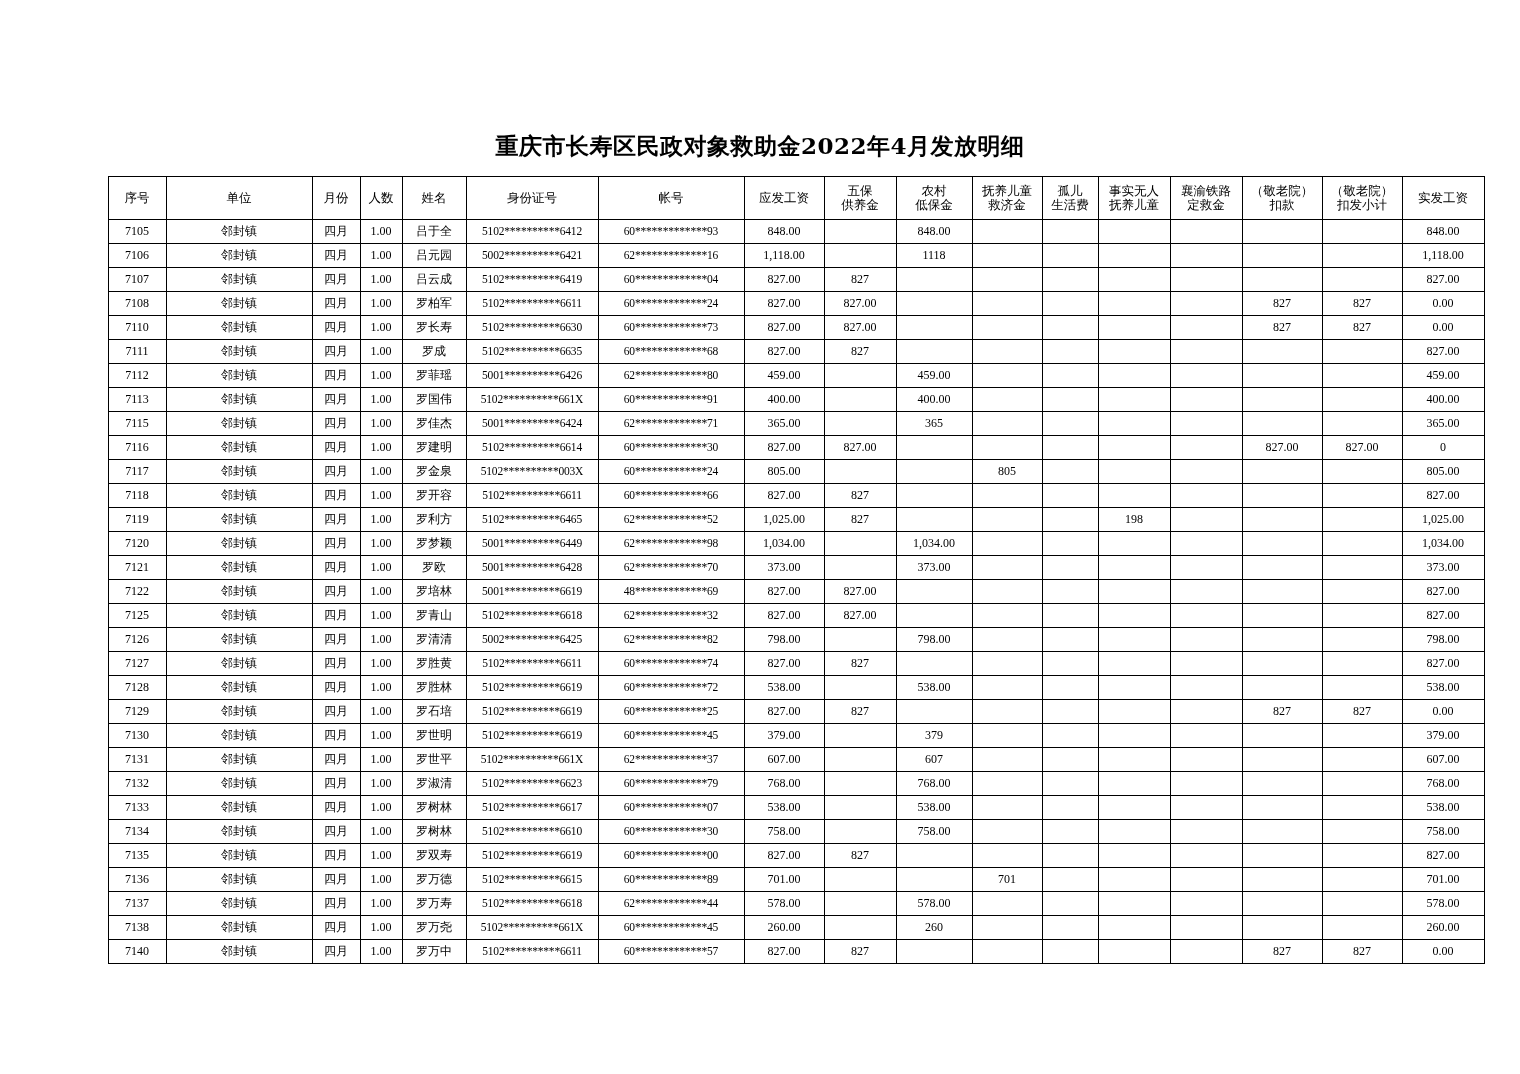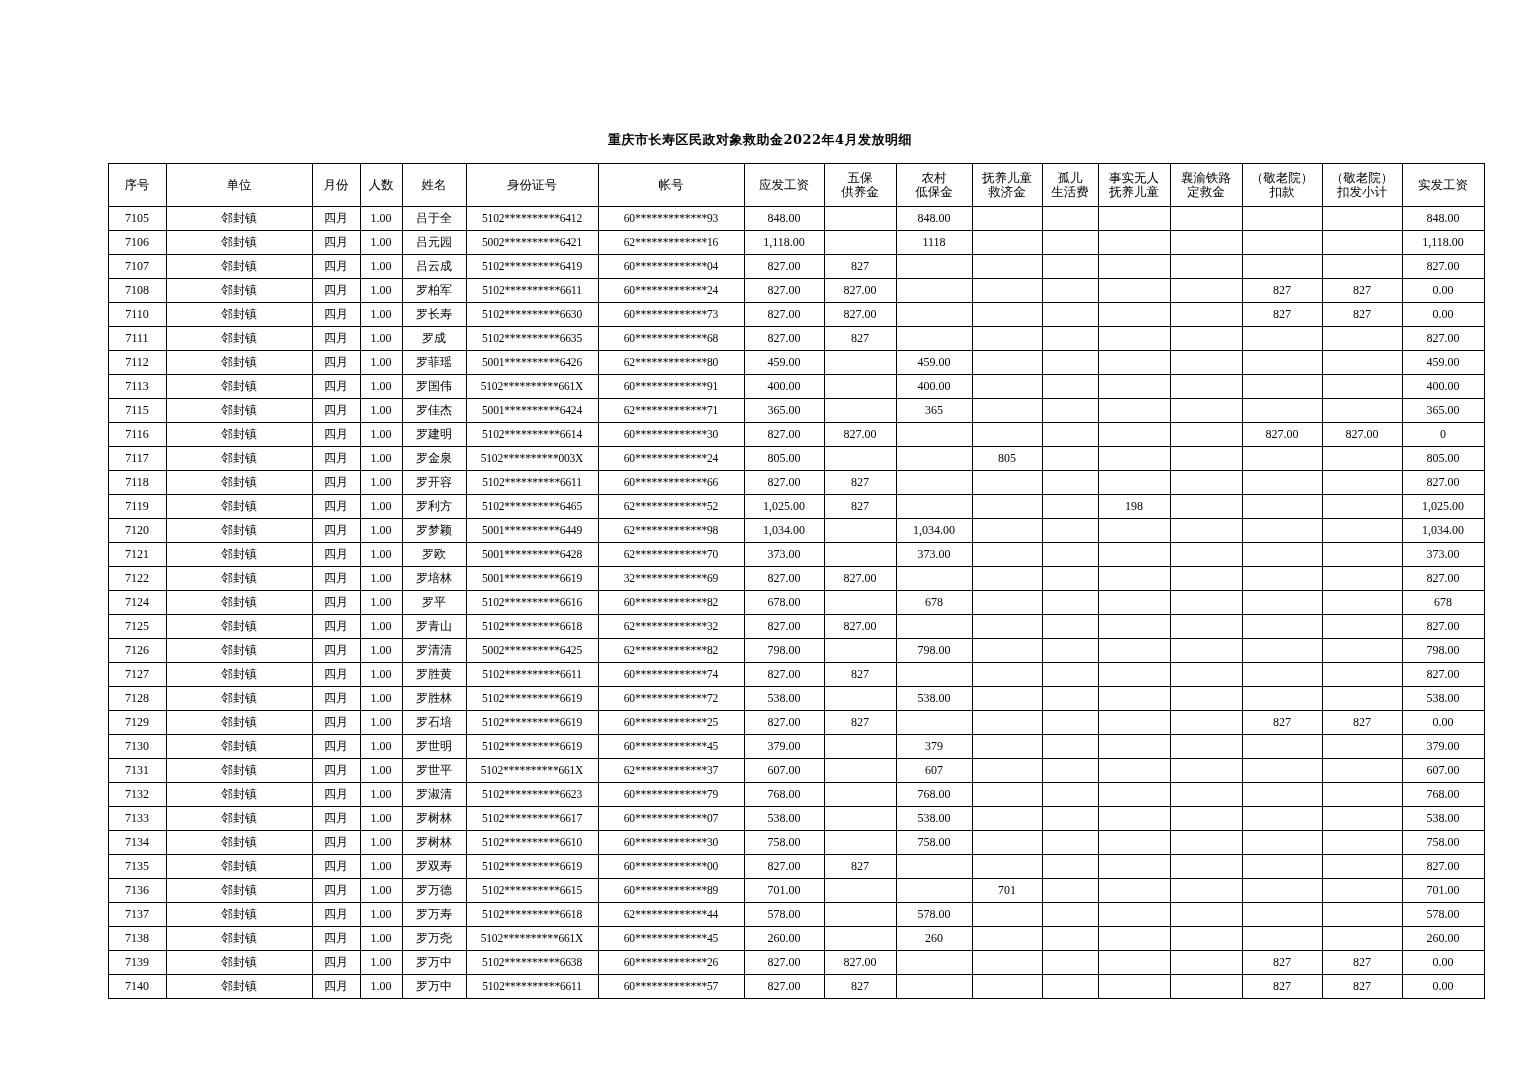--- a/index.html
+++ b/index.html
@@ -16,21 +16,21 @@
   }
   .page {
     width: 1520px;
     height: 1074px;
     box-sizing: border-box;
     padding: 0;
     position: relative;
   }
   .doc-title {
     text-align: center;
-    font-size: 13px;
+    font-size: 23px;
     font-weight: bold;
     margin: 0;
     padding-top: 131px;
     letter-spacing: 0.5px;
     font-family: "DejaVu Serif", "Liberation Serif", serif;
   }
   .table-wrap {
     margin: 14px auto 0 auto;
     width: 1305px;
   }
@@ -471,50 +471,31 @@
             <td class="money"></td>
             <td class="money">373.00</td>
           </tr>
           <tr>
             <td class="num">7122</td>
             <td>邻封镇</td>
             <td>四月</td>
             <td>1.00</td>
             <td>罗培林</td>
             <td class="idcard">5001**********6619</td>
-            <td class="account">32*************69</td>
-            <td class="money">827.00</td>
-            <td class="money">827.00</td>
-            <td class="money"></td>
-            <td class="money"></td>
-            <td class="money"></td>
-            <td class="money"></td>
-            <td class="money"></td>
-            <td class="money"></td>
-            <td class="money"></td>
-            <td class="money">827.00</td>
-          </tr>
-          <tr>
-            <td class="num">7124</td>
-            <td>邻封镇</td>
-            <td>四月</td>
-            <td>1.00</td>
-            <td>罗平</td>
-            <td class="idcard">5102**********6616</td>
-            <td class="account">60*************82</td>
-            <td class="money">678.00</td>
-            <td class="money"></td>
-            <td class="money">678</td>
-            <td class="money"></td>
-            <td class="money"></td>
-            <td class="money"></td>
-            <td class="money"></td>
-            <td class="money"></td>
-            <td class="money"></td>
-            <td class="money">678</td>
+            <td class="account">48*************69</td>
+            <td class="money">827.00</td>
+            <td class="money">827.00</td>
+            <td class="money"></td>
+            <td class="money"></td>
+            <td class="money"></td>
+            <td class="money"></td>
+            <td class="money"></td>
+            <td class="money"></td>
+            <td class="money"></td>
+            <td class="money">827.00</td>
           </tr>
           <tr>
             <td class="num">7125</td>
             <td>邻封镇</td>
             <td>四月</td>
             <td>1.00</td>
             <td>罗青山</td>
             <td class="idcard">5102**********6618</td>
             <td class="account">62*************32</td>
             <td class="money">827.00</td>
@@ -767,39 +748,20 @@
             <td class="money">260.00</td>
             <td class="money"></td>
             <td class="money">260</td>
             <td class="money"></td>
             <td class="money"></td>
             <td class="money"></td>
             <td class="money"></td>
             <td class="money"></td>
             <td class="money"></td>
             <td class="money">260.00</td>
-          </tr>
-          <tr>
-            <td class="num">7139</td>
-            <td>邻封镇</td>
-            <td>四月</td>
-            <td>1.00</td>
-            <td>罗万中</td>
-            <td class="idcard">5102**********6638</td>
-            <td class="account">60*************26</td>
-            <td class="money">827.00</td>
-            <td class="money">827.00</td>
-            <td class="money"></td>
-            <td class="money"></td>
-            <td class="money"></td>
-            <td class="money"></td>
-            <td class="money"></td>
-            <td class="money">827</td>
-            <td class="money">827</td>
-            <td class="money">0.00</td>
           </tr>
           <tr>
             <td class="num">7140</td>
             <td>邻封镇</td>
             <td>四月</td>
             <td>1.00</td>
             <td>罗万中</td>
             <td class="idcard">5102**********6611</td>
             <td class="account">60*************57</td>
             <td class="money">827.00</td>

